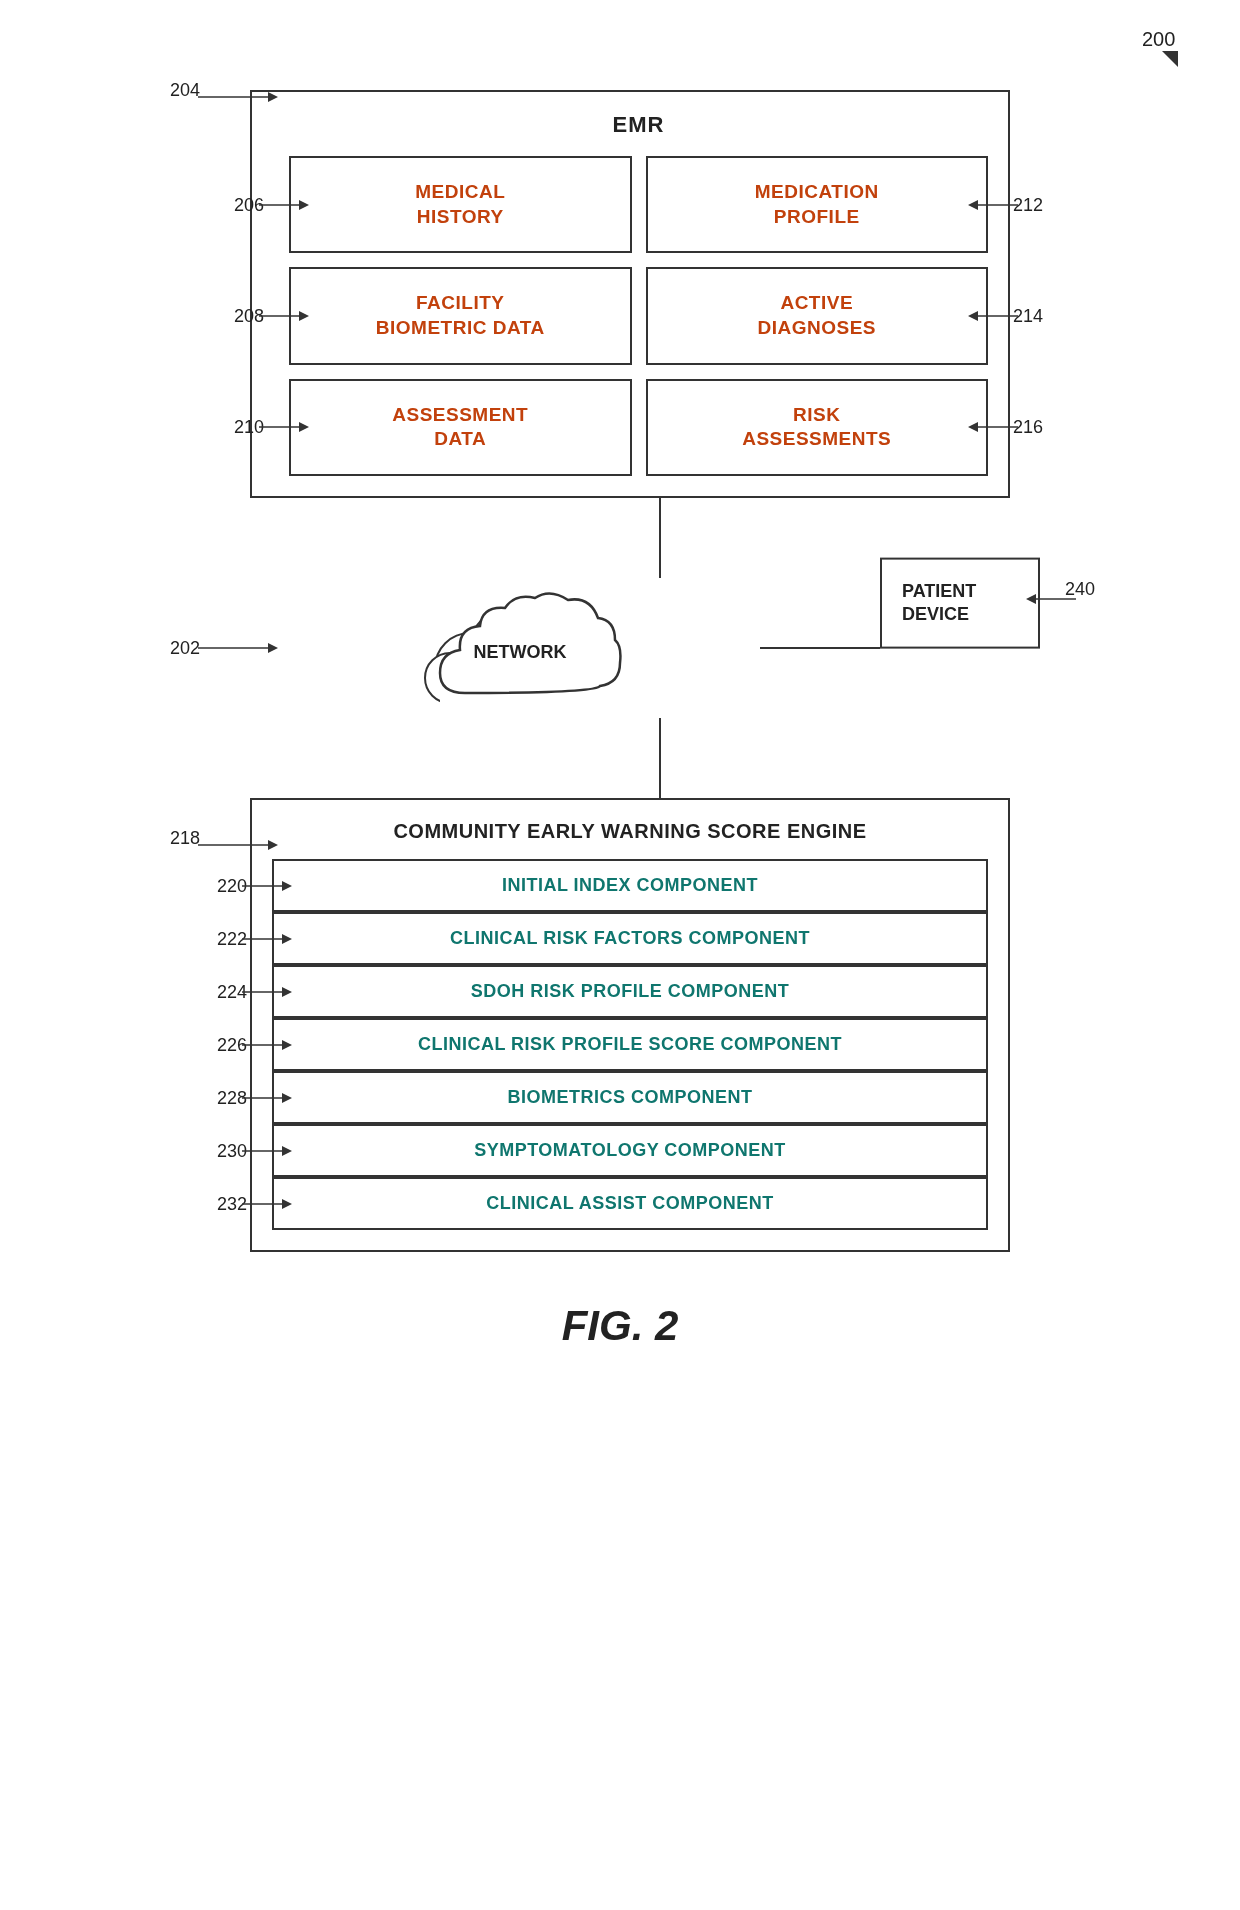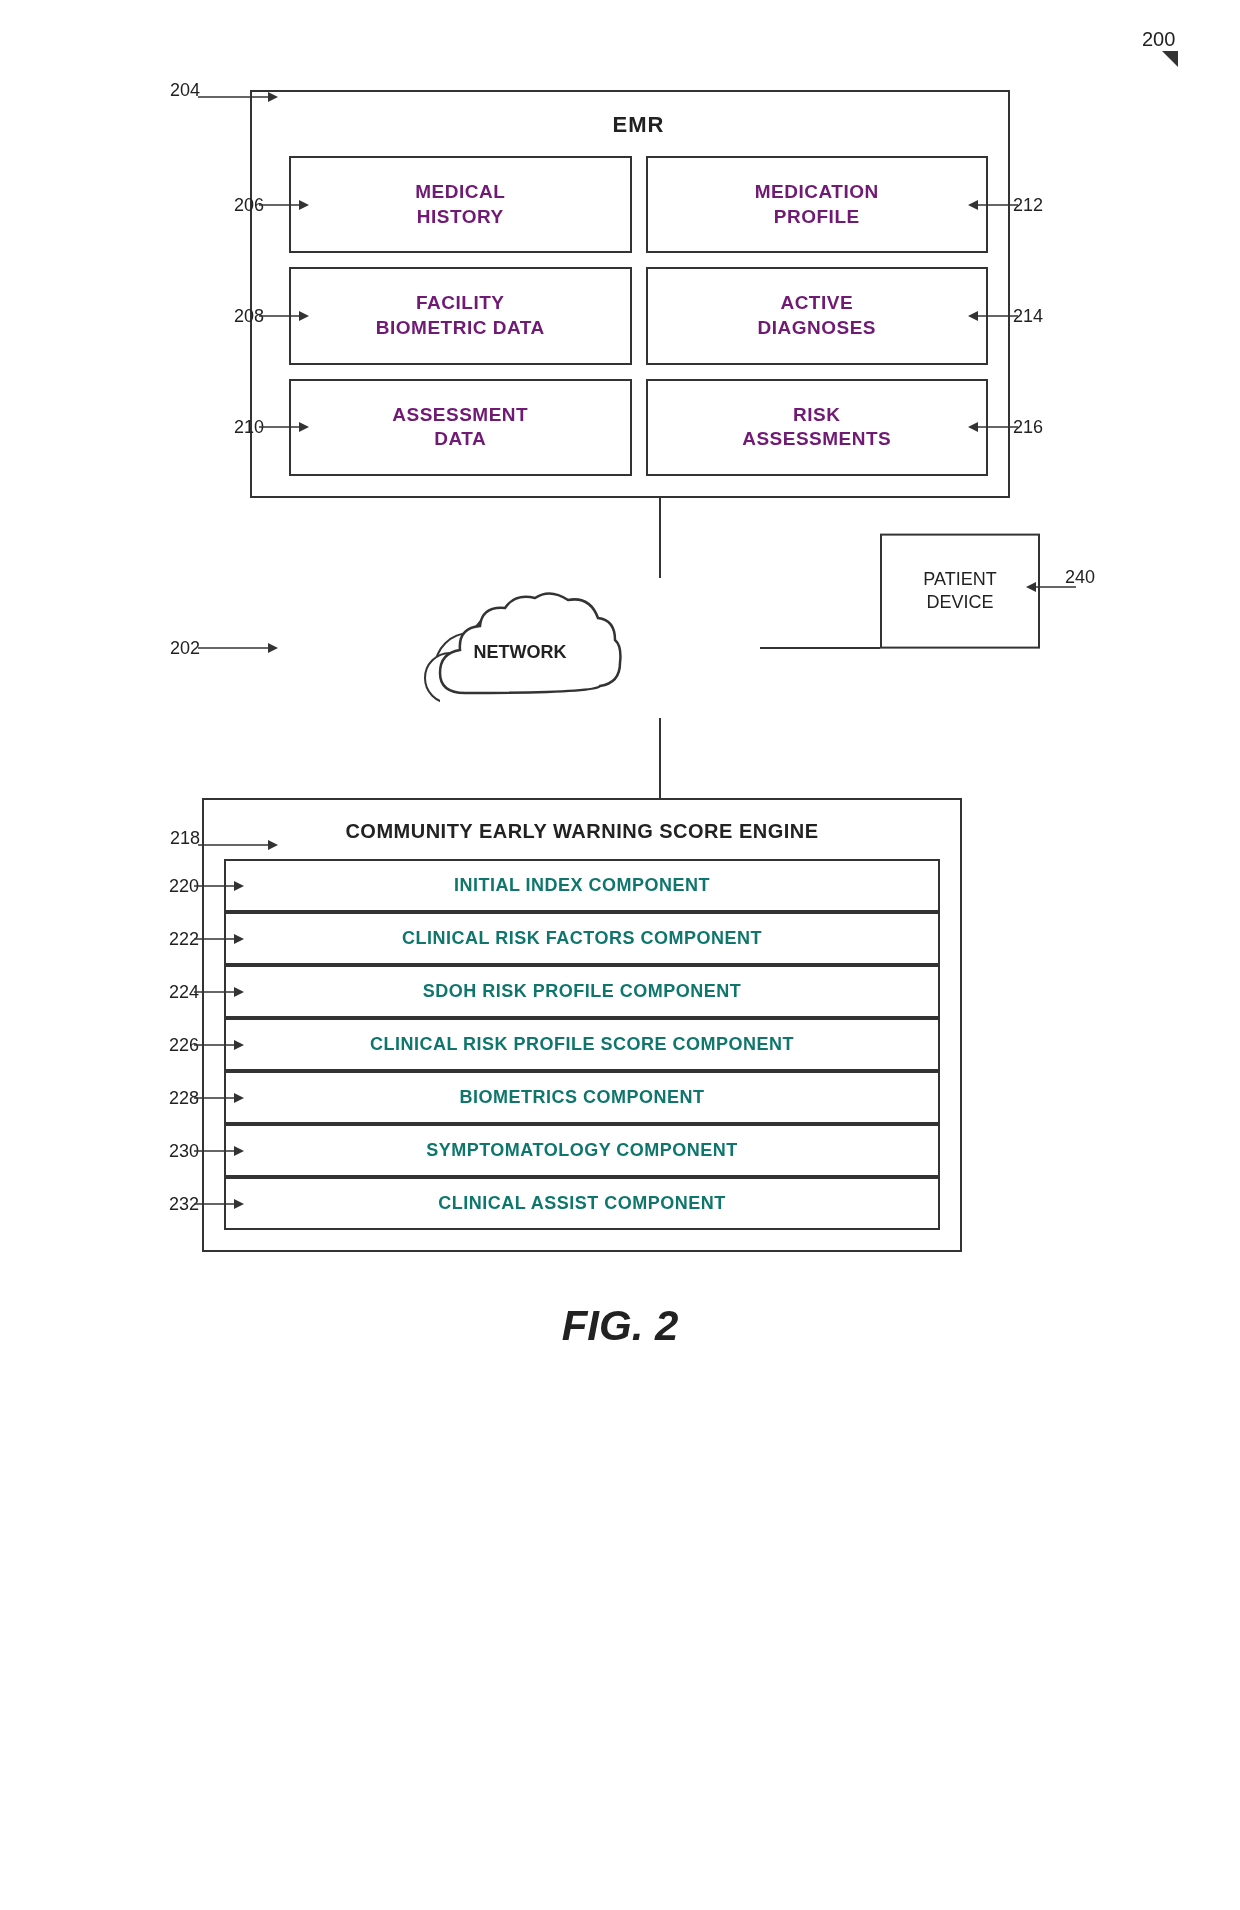--- a/index.html
+++ b/index.html
@@ -46,40 +46,39 @@
       grid-template-columns: 1fr 1fr;
       gap: 14px;
     }
 
     .emr-cell {
       border: 2px solid #333;
       padding: 22px 10px;
       text-align: center;
       font-size: 19px;
       font-weight: bold;
-      color: #701a75;
+      color: #c2410c;
       line-height: 1.3;
       letter-spacing: 0.5px;
     }
 
     
     .ref-label {
       position: absolute;
       font-size: 18px;
       color: #222;
       font-weight: normal;
     }
 
     
     .patient-device-box {
       border: 2px solid #333;
-      padding: 32px 20px;
-      text-align: center;
+      padding: 20px 20px;
       font-size: 18px;
-      font-weight: normal;
+      font-weight: bold;
       color: #222;
       line-height: 1.3;
       position: absolute;
       right: 0px;
       top: 50%;
       transform: translateY(-50%);
       width: 180px;
     }
 
     
@@ -299,21 +298,21 @@
   </div>
 
   <div class="cews-wrapper">
 
     <span class="ref-label" style="left:0px; top:30px;">218</span>
     <svg width="80" height="20" style="position:absolute; left:28px; top:37px;">
       <line x1="0" y1="10" x2="70" y2="10" stroke="#333" stroke-width="1.5"></line>
       <polygon points="70,5 80,10 70,15" fill="#333"></polygon>
     </svg>
 
-    <div class="cews-section" style="margin-left:32px; width:760px;">
+    <div class="cews-section" style="margin-left:80px; width:760px;">
       <div class="cews-title">COMMUNITY EARLY WARNING SCORE ENGINE</div>
 
       <div style="position:relative;">
         <span class="ref-label" style="left:-55px; top:50%; transform:translateY(-50%);">220</span>
         <svg width="50" height="20" style="position:absolute; left:-30px; top:50%; transform:translateY(-50%);">
           <line x1="0" y1="10" x2="40" y2="10" stroke="#333" stroke-width="1.5"></line>
           <polygon points="40,5 50,10 40,15" fill="#333"></polygon>
         </svg>
         <div class="cews-component">INITIAL INDEX COMPONENT</div>
       </div>

